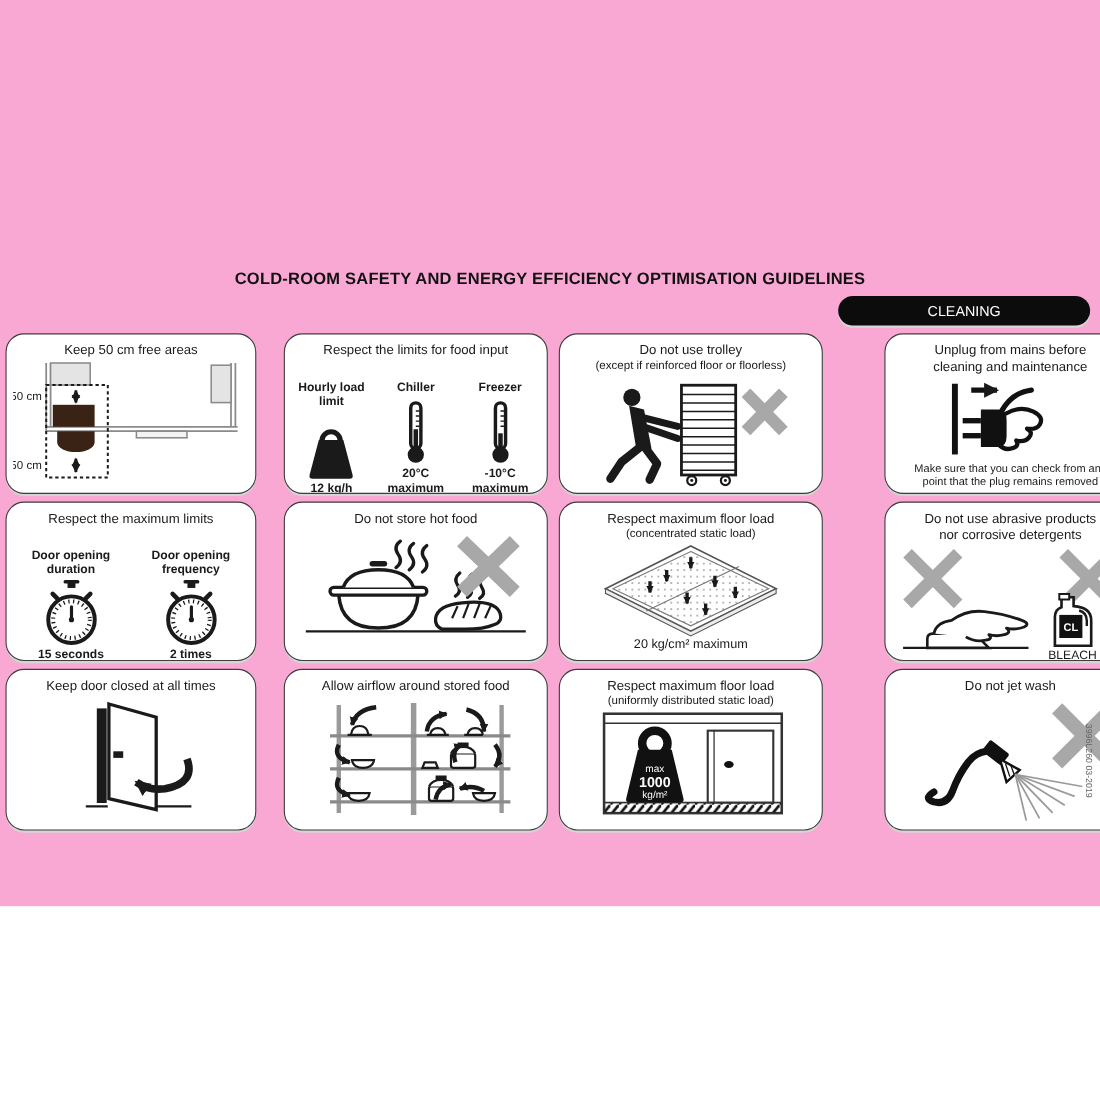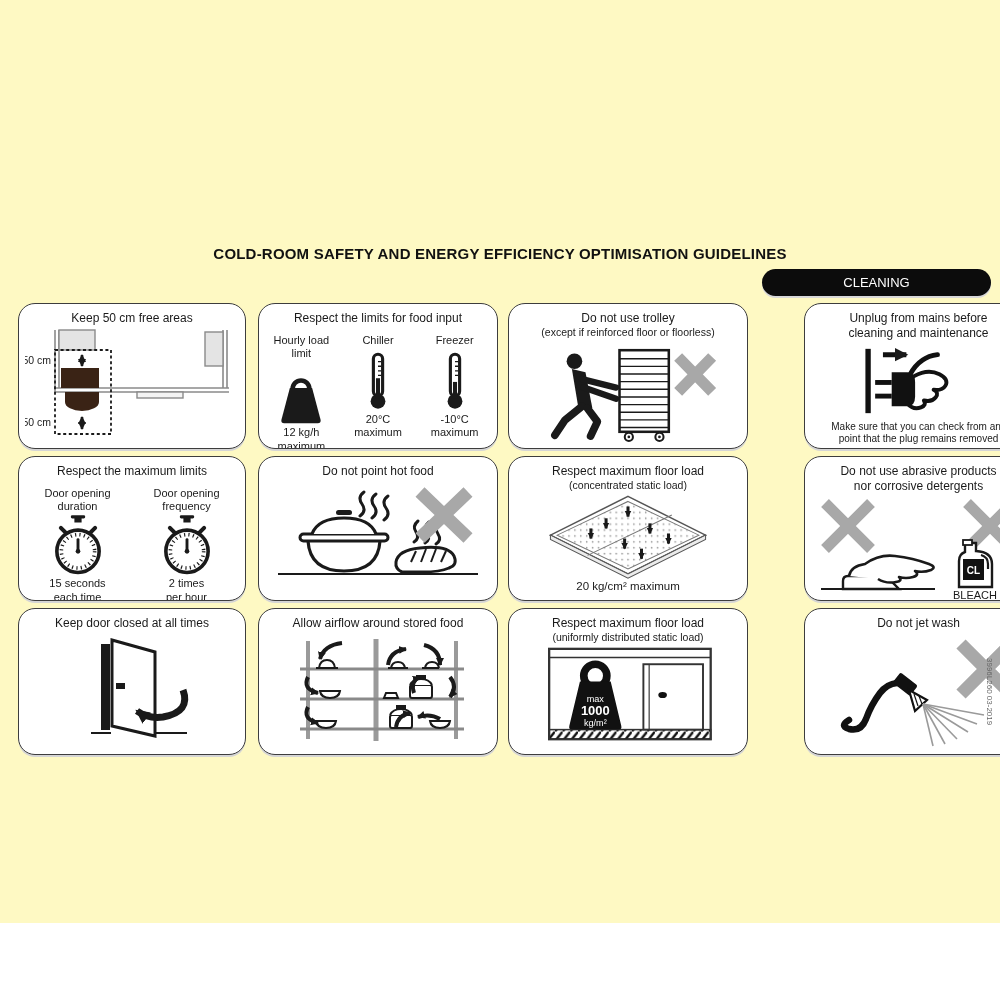--- a/index.html
+++ b/index.html
@@ -1,35 +1,35 @@
 <!DOCTYPE html>
 <html><head>
 <meta charset="utf-8">
 <style>
   html,body{margin:0;padding:0;background:#fff;}
-  .canvas{position:relative;width:1000px;height:923px;background:#fef9c3;overflow:hidden;
+  .canvas{position:relative;width:1000px;height:824px;background:#f9a8d4;overflow:hidden;
           font-family:"Liberation Sans",sans-serif;color:#1a1a1a;}
   .main-title{position:absolute;top:245px;left:0;width:1000px;text-align:center;
               font-size:15px;font-weight:700;letter-spacing:.2px;color:#111;}
   .pill{position:absolute;top:269px;height:27px;background:#0c0c0c;border-radius:13.5px;
         color:#fff;display:flex;align-items:center;justify-content:center;font-size:13px;
         box-shadow:0 2px 0 #d8d8d8;}
   #pill-usage{left:5px;width:227px;}
   #pill-storage{left:258px;width:490px;}
   #pill-cleaning{left:762px;width:229px;}
   .panel{position:absolute;background:#fff;border:1.6px solid #3d3d3d;border-radius:17px;
          box-sizing:border-box;padding-top:7px;box-shadow:0 2.5px 0 -0.5px #d5d5d5;overflow:hidden;}
-  .col-u{left:18px;width:228px;border-radius:17px;} .col-s1{left:258px;width:240px;} .col-s2{left:508px;width:240px;}
+  .col-u{left:5px;width:228px;border-radius:17px;} .col-s1{left:258px;width:240px;} .col-s2{left:508px;width:240px;}
   .col-c{left:804px;width:229px;}
   .row1{top:303px;height:146px;} .row2{top:456px;height:145px;} .row3{top:608px;height:147px;}
   .p-title{text-align:center;font-size:12px;line-height:1.25;white-space:pre-line;margin:0 8px;}
   .p-sub{text-align:center;font-size:10.5px;line-height:1.15;white-space:pre-line;margin:0 8px;}
   .p-note{text-align:center;font-size:10px;line-height:1.2;white-space:pre-line;margin:2px 6px 0;}
   .p-cap{text-align:center;font-size:11.5px;margin-top:1px;}
-  .tri{display:flex;padding:0 4px;margin-top:8px;}
+  .tri{display:flex;padding:0 4px;margin-top:20px;font-weight:bold;}
   .cell{flex:1;display:flex;flex-direction:column;align-items:center;gap:2px;}
   .lbl,.val{font-size:11px;text-align:center;white-space:pre-line;line-height:1.2;}
   .fig{display:flex;justify-content:center;align-items:flex-end;}
   .fig-c{display:flex;justify-content:center;margin-top:2px;}
   svg{display:block;}
   .ln2{stroke:#1a1a1a;stroke-width:2;fill:none;}
   .xmark{stroke:#a8a8a8;stroke-width:13;fill:none;}
   .xmark2{stroke:#a8a8a8;stroke-width:11;fill:none;}
   .steam{stroke:#1a1a1a;stroke-width:3;fill:none;stroke-linecap:round;}
   .wall{stroke:#8a8a8a;stroke-width:1.6;fill:none;}
@@ -231,21 +231,21 @@
         <circle cx="107" cy="114" r="4.8" fill="#fff" stroke="#1a1a1a" stroke-width="2.4"></circle>
           <circle cx="107" cy="114" r="1.6" fill="#1a1a1a"></circle>
         <circle cx="143" cy="114" r="4.8" fill="#fff" stroke="#1a1a1a" stroke-width="2.4"></circle>
           <circle cx="143" cy="114" r="1.6" fill="#1a1a1a"></circle>
         <path class="xmark" d="M165,20 L205,61 M205,20 L165,61"></path>
       </svg>
     </div>
   </section>
 
   <section class="panel col-s1 row2">
-    <div class="p-title">Do not point hot food</div>
+    <div class="p-title">Do not store hot food</div>
     <div class="fig-c">
       <svg width="212" height="108" viewBox="0 0 212 106">
         <line x1="6" y1="92" x2="206" y2="92" class="ln2"></line>
         <path d="M36,59 q2,30 36,30 q34,0 36,-30" fill="#fff" stroke="#1a1a1a" stroke-width="3.2"></path>
         <rect x="28" y="52" width="88" height="7" rx="3.5" fill="#fff" stroke="#1a1a1a" stroke-width="3"></rect>
         <path d="M40,52 q6,-16 32,-16 q26,0 32,16" fill="#fff" stroke="#1a1a1a" stroke-width="3.2"></path>
         <rect x="64" y="28" width="16" height="5" rx="2.5" fill="#1a1a1a"></rect>
         <path class="steam" d="M88,34 q7,-5 2,-12 q-5,-7 2,-12"></path>
         <path class="steam" d="M100,36 q7,-5 2,-12 q-5,-7 2,-12"></path>
         <path class="steam" d="M112,38 q7,-5 2,-12 q-5,-7 2,-12"></path>

